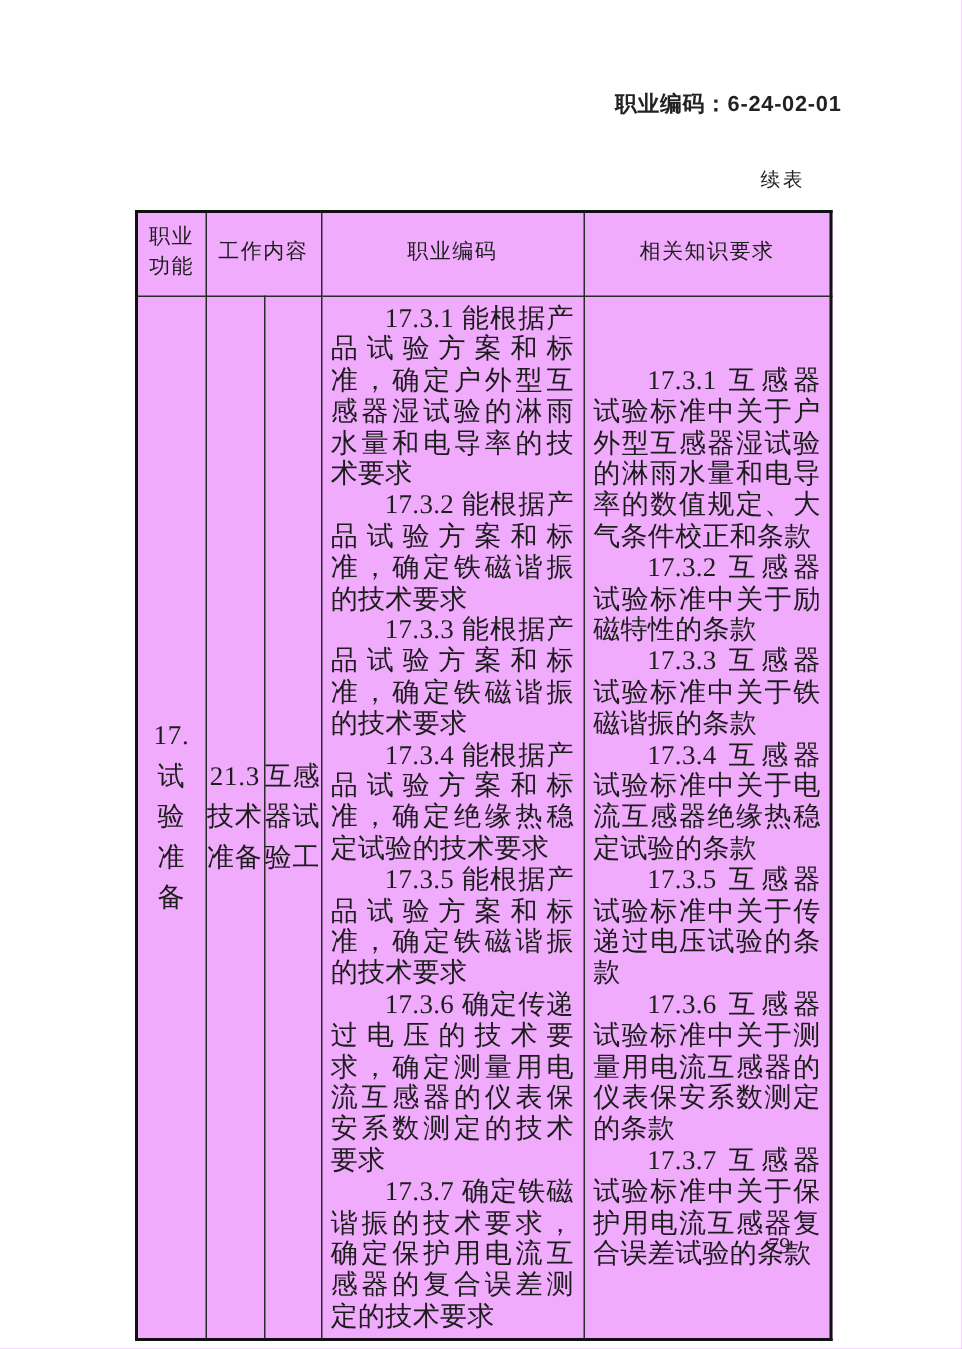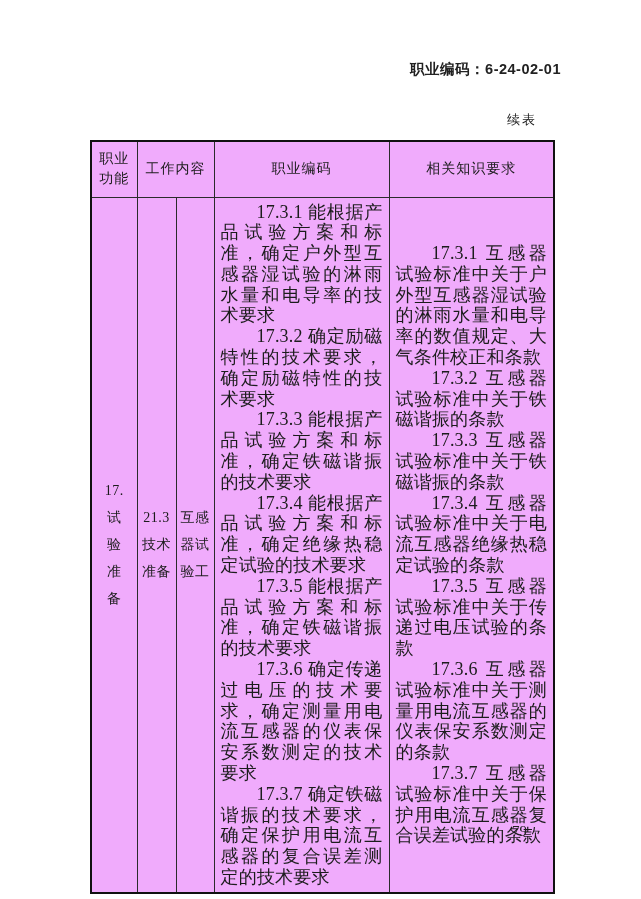--- a/index.html
+++ b/index.html
@@ -67,21 +67,21 @@
     text-align: center;
     letter-spacing: 1px;
     line-height: 20px;
     white-space: pre-line;
   }
 
   tr.body-row { height: 603px; }
 
   .v-cell {
     text-align: center;
-    font-size: 14px;
+    font-size: 18px;
     line-height: 27px;
     letter-spacing: 0.5px;
     white-space: pre-line;
   }
 
   td.req-cell {
     vertical-align: middle;
     padding: 4px 6px;
   }
   td.req-cell p {
@@ -132,30 +132,30 @@
 准
 备</td>
     <td class="v-cell">21.3
 技术
 准备</td>
     <td class="v-cell">互感
 器试
 验工</td>
     <td class="req-cell">
       <p>17.3.1 能根据产品试验方案和标准，确定户外型互感器湿试验的淋雨水量和电导率的技术要求</p>
-      <p>17.3.2 确定励磁特性的技术要求，确定励磁特性的技术要求</p>
+      <p>17.3.2 能根据产品试验方案和标准，确定铁磁谐振的技术要求</p>
       <p>17.3.3 能根据产品试验方案和标准，确定铁磁谐振的技术要求</p>
       <p>17.3.4 能根据产品试验方案和标准，确定绝缘热稳定试验的技术要求</p>
       <p>17.3.5 能根据产品试验方案和标准，确定铁磁谐振的技术要求</p>
       <p>17.3.6 确定传递过电压的技术要求，确定测量用电流互感器的仪表保安系数测定的技术要求</p>
       <p>17.3.7 确定铁磁谐振的技术要求，确定保护用电流互感器的复合误差测定的技术要求</p>
     </td>
     <td class="req-cell">
       <p>17.3.1 互感器试验标准中关于户外型互感器湿试验的淋雨水量和电导率的数值规定、大气条件校正和条款</p>
-      <p>17.3.2 互感器试验标准中关于铁磁谐振的条款</p>
+      <p>17.3.2 互感器试验标准中关于励磁特性的条款</p>
       <p>17.3.3 互感器试验标准中关于铁磁谐振的条款</p>
       <p>17.3.4 互感器试验标准中关于电流互感器绝缘热稳定试验的条款</p>
       <p>17.3.5 互感器试验标准中关于传递过电压试验的条款</p>
       <p>17.3.6 互感器试验标准中关于测量用电流互感器的仪表保安系数测定的条款</p>
       <p>17.3.7 互感器试验标准中关于保护用电流互感器复合误差试验的条款</p>
     </td>
   </tr>
 </tbody>
   </table>
 

